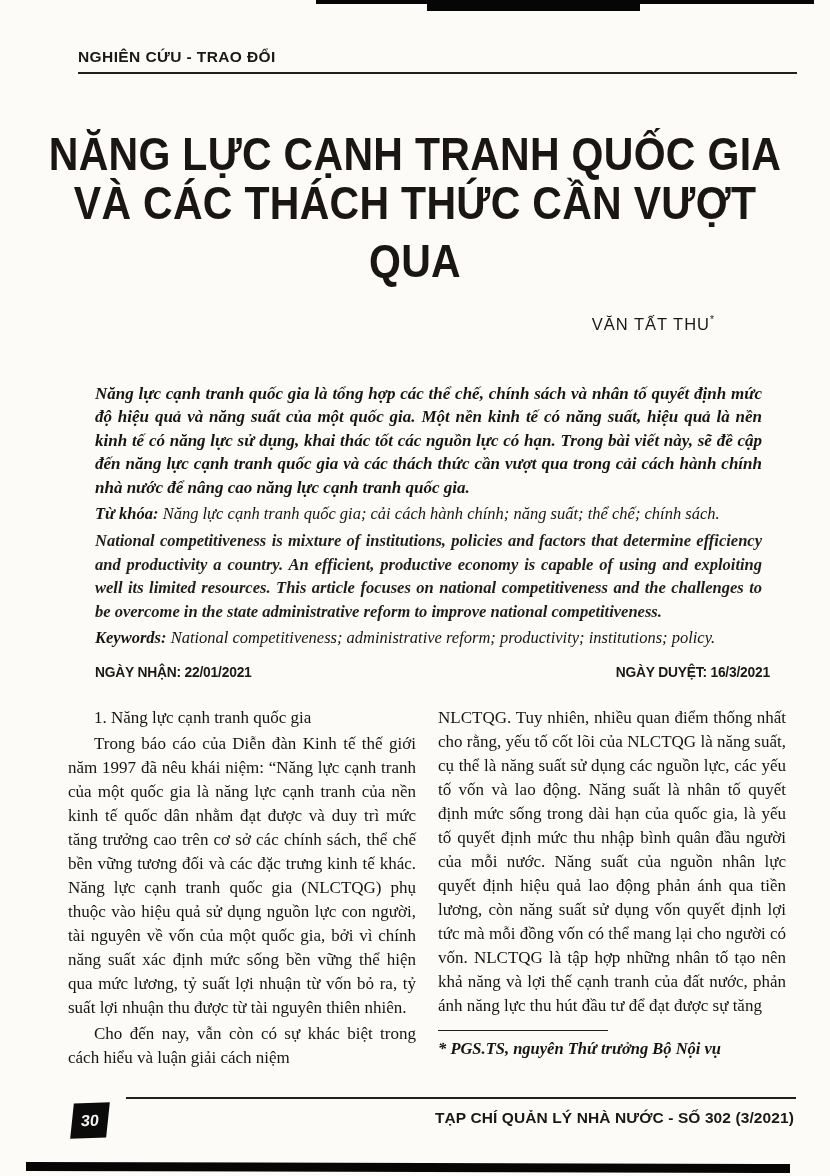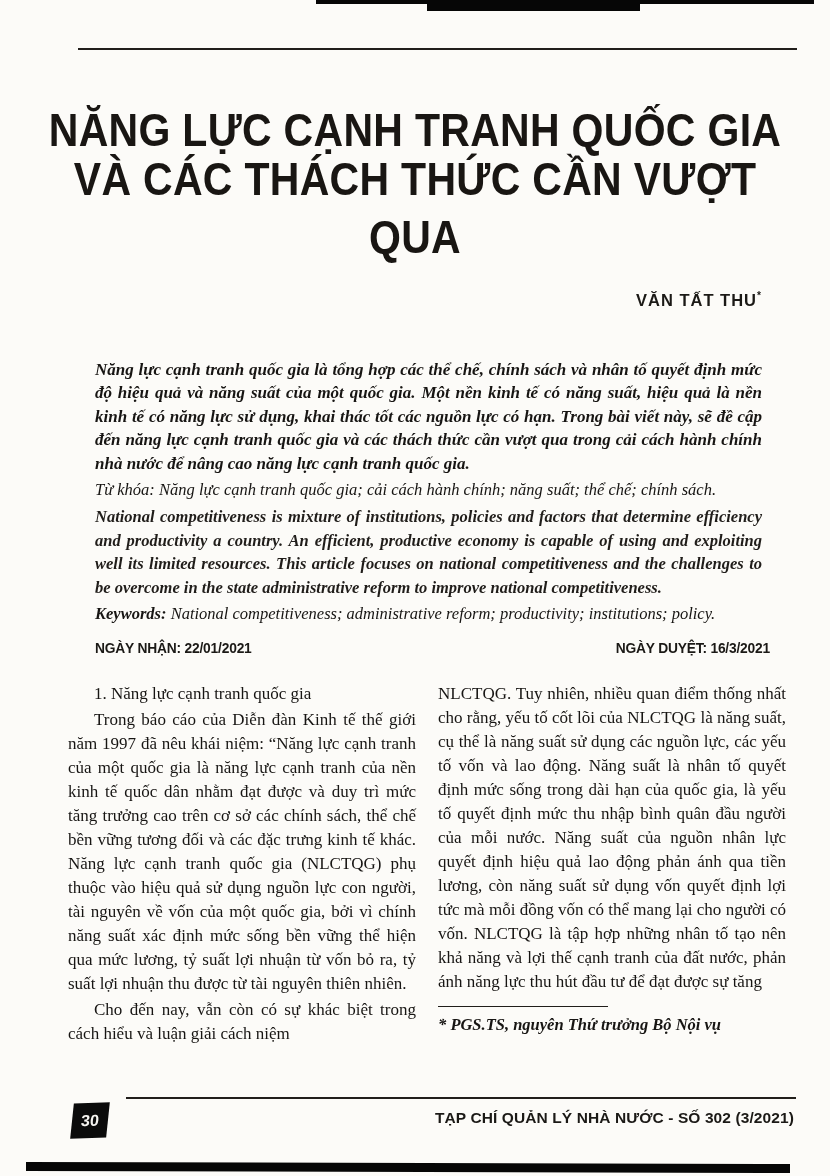--- a/index.html
+++ b/index.html
@@ -41,41 +41,41 @@
     font-size: 41px;
     line-height: 52px;
     letter-spacing: 0.3px;
     color: #191613;
   }
   .title .title-line { display: block; transform: scaleY(1.12); transform-origin: center; }
 
   
   .author {
     margin-top: 30px;
-    padding-right: 68px;
+    padding-right: 115px;
     text-align: right;
     font-family: "Liberation Sans", sans-serif;
-    font-weight: bold;
+    font-weight: normal;
     font-size: 16.5px;
     letter-spacing: 1px;
     color: #1b1916;
   }
   .author sup { font-size: 62%; vertical-align: super; }
 
   
   .abstract { margin: 48px 68px 0 95px; }
   .abstract p { margin: 0; text-align: justify; }
   .abstract-vi-text {
     font-style: italic;
     font-weight: bold;
     font-size: 17px;
     line-height: 23.5px;
   }
   .keywords-line { margin-top: 3px !important; font-size: 16.5px; line-height: 23px; }
-  .kw-label-vi { font-style: italic; font-weight: normal; }
+  .kw-label-vi { font-style: italic; font-weight: bold; }
   .kw-value-vi { font-style: italic; }
   .abstract-en-text {
     margin-top: 4px !important;
     font-style: italic;
     font-weight: bold;
     font-size: 16.5px;
     line-height: 23.5px;
     color: #201d1a;
   }
   .kw-label-en { font-style: italic; font-weight: bold; }
@@ -148,20 +148,21 @@
 </style>
 </head>
 <body>
 
 <div class="page">
 
   <div class="scan-bar scan-bar-thin"></div>
   <div class="scan-bar scan-bar-thick"></div>
 
   <div class="header">
+    <div class="header-label">NGHIÊN CỨU - TRAO ĐỔI</div>
     <div class="header-rule"></div>
   </div>
 
   <h1 class="title">
     <span class="title-line">NĂNG LỰC CẠNH TRANH QUỐC GIA</span>
     <span class="title-line">VÀ CÁC THÁCH THỨC CẦN VƯỢT QUA</span>
   </h1>
 
   <div class="author"><span>VĂN TẤT THU</span><sup>*</sup></div>
 

